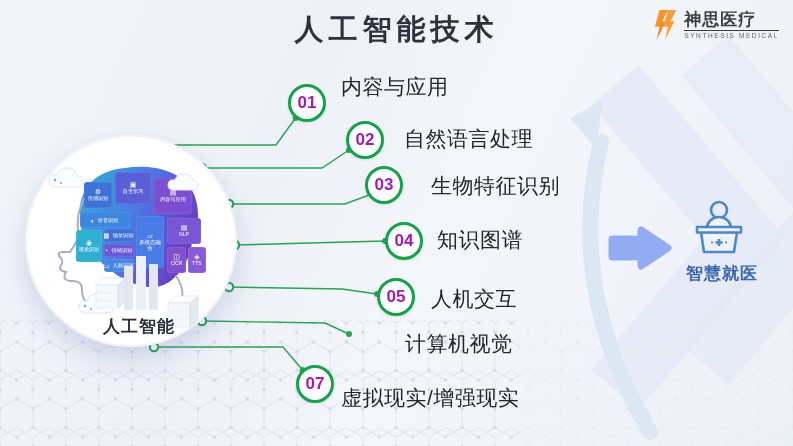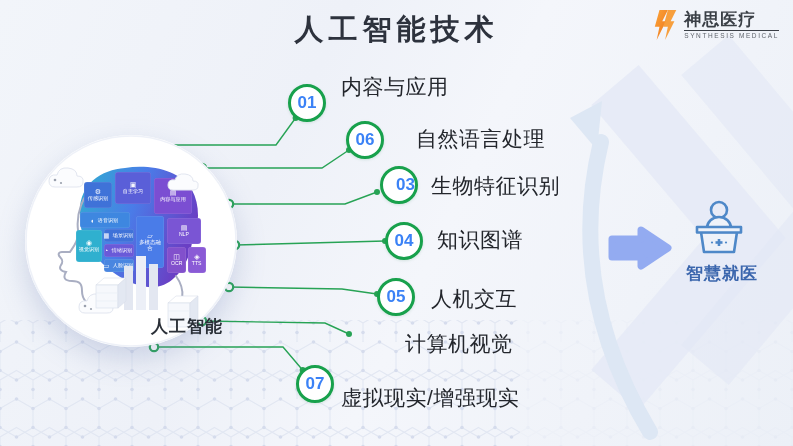--- a/index.html
+++ b/index.html
@@ -18,28 +18,28 @@
   
   #brand{right:14px;top:8px;display:flex;align-items:center;gap:4px;}
   #brand .mark{width:28px;height:34px;}
   #brand .txt{display:flex;flex-direction:column;line-height:1;}
   #brand .cn{font-size:17px;font-weight:800;color:#3a3f46;letter-spacing:1px;}
   #brand .en{font-size:6.5px;color:#5f646c;letter-spacing:1.6px;border-top:1.5px solid #3a3f46;margin-top:2px;padding-top:1.5px;white-space:nowrap;}
   
   .numcircle{
     width:38px;height:38px;border-radius:50%;background:#fff;border:3.5px solid #18a14c;
     box-sizing:border-box;display:flex;align-items:center;justify-content:center;
-    font-size:17px;font-weight:bold;color:#3b82f6;transform:translate(-50%,-50%);
+    font-size:17px;font-weight:bold;color:#a21caf;transform:translate(-50%,-50%);
     box-shadow:0 1px 3px rgba(30,120,70,.15);
   }
   .itemlabel{font-size:21px;color:#23262c;font-weight:500;letter-spacing:.5px;transform:translateY(-50%);white-space:nowrap;}
   
   #head{left:25px;top:135px;width:212px;height:212px;border-radius:50%;background:#fff;
         box-shadow:0 12px 28px rgba(110,130,180,.28);}
-  #hub-label{left:78px;top:180px;width:120px;font-size:17px;font-weight:bold;color:#2b3038;letter-spacing:1px;text-align:right;}
+  #hub-label{left:78px;top:180px;width:120px;font-size:17px;font-weight:bold;color:#2b3038;letter-spacing:1px;}
   .tile{position:absolute;border-radius:3px;color:#fff;display:flex;flex-direction:column;
         align-items:center;justify-content:center;text-align:center;overflow:hidden;
         box-shadow:inset 0 0 0 .5px rgba(255,255,255,.15);}
   .tile .g{font-size:7px;line-height:1;opacity:.95;}
   .tile .t{font-size:6px;line-height:1.1;transform:scale(.85);white-space:nowrap;}
   .tile.tall .t{white-space:normal;transform:scale(.9);}
   .tile.row{flex-direction:row;gap:2px;}
   
   #outcome{left:686px;top:200px;width:72px;display:flex;flex-direction:column;}
   #outcome .lbl{margin-top:6px;font-size:17px;font-weight:bold;color:#3b66ad;letter-spacing:1px;white-space:nowrap;}
@@ -233,25 +233,25 @@
 
     <div id="hub-label" class="abs">人工智能</div>
   </div>
 
   <div class="abs numcircle" style="left:307px;top:103px;">
       <span>01</span>
     </div>
   <div class="abs itemlabel" style="left:341px;top:87px;">内容与应用</div>
 
   <div class="abs numcircle" style="left:365px;top:140px;">
-      <span>06</span>
-    </div>
-  <div class="abs itemlabel" style="left:404px;top:139px;margin-left:12px;">自然语言处理</div>
-
-  <div class="abs numcircle" style="left:399px;top:185px;justify-content:flex-end;">
+      <span>02</span>
+    </div>
+  <div class="abs itemlabel" style="left:404px;top:139px;">自然语言处理</div>
+
+  <div class="abs numcircle" style="left:384px;top:185px;">
       <span>03</span>
     </div>
   <div class="abs itemlabel" style="left:431px;top:186px;">生物特征识别</div>
 
   <div class="abs numcircle" style="left:404px;top:241px;">
       <span>04</span>
     </div>
   <div class="abs itemlabel" style="left:437px;top:240px;">知识图谱</div>
 
   <div class="abs numcircle" style="left:396px;top:297px;">

